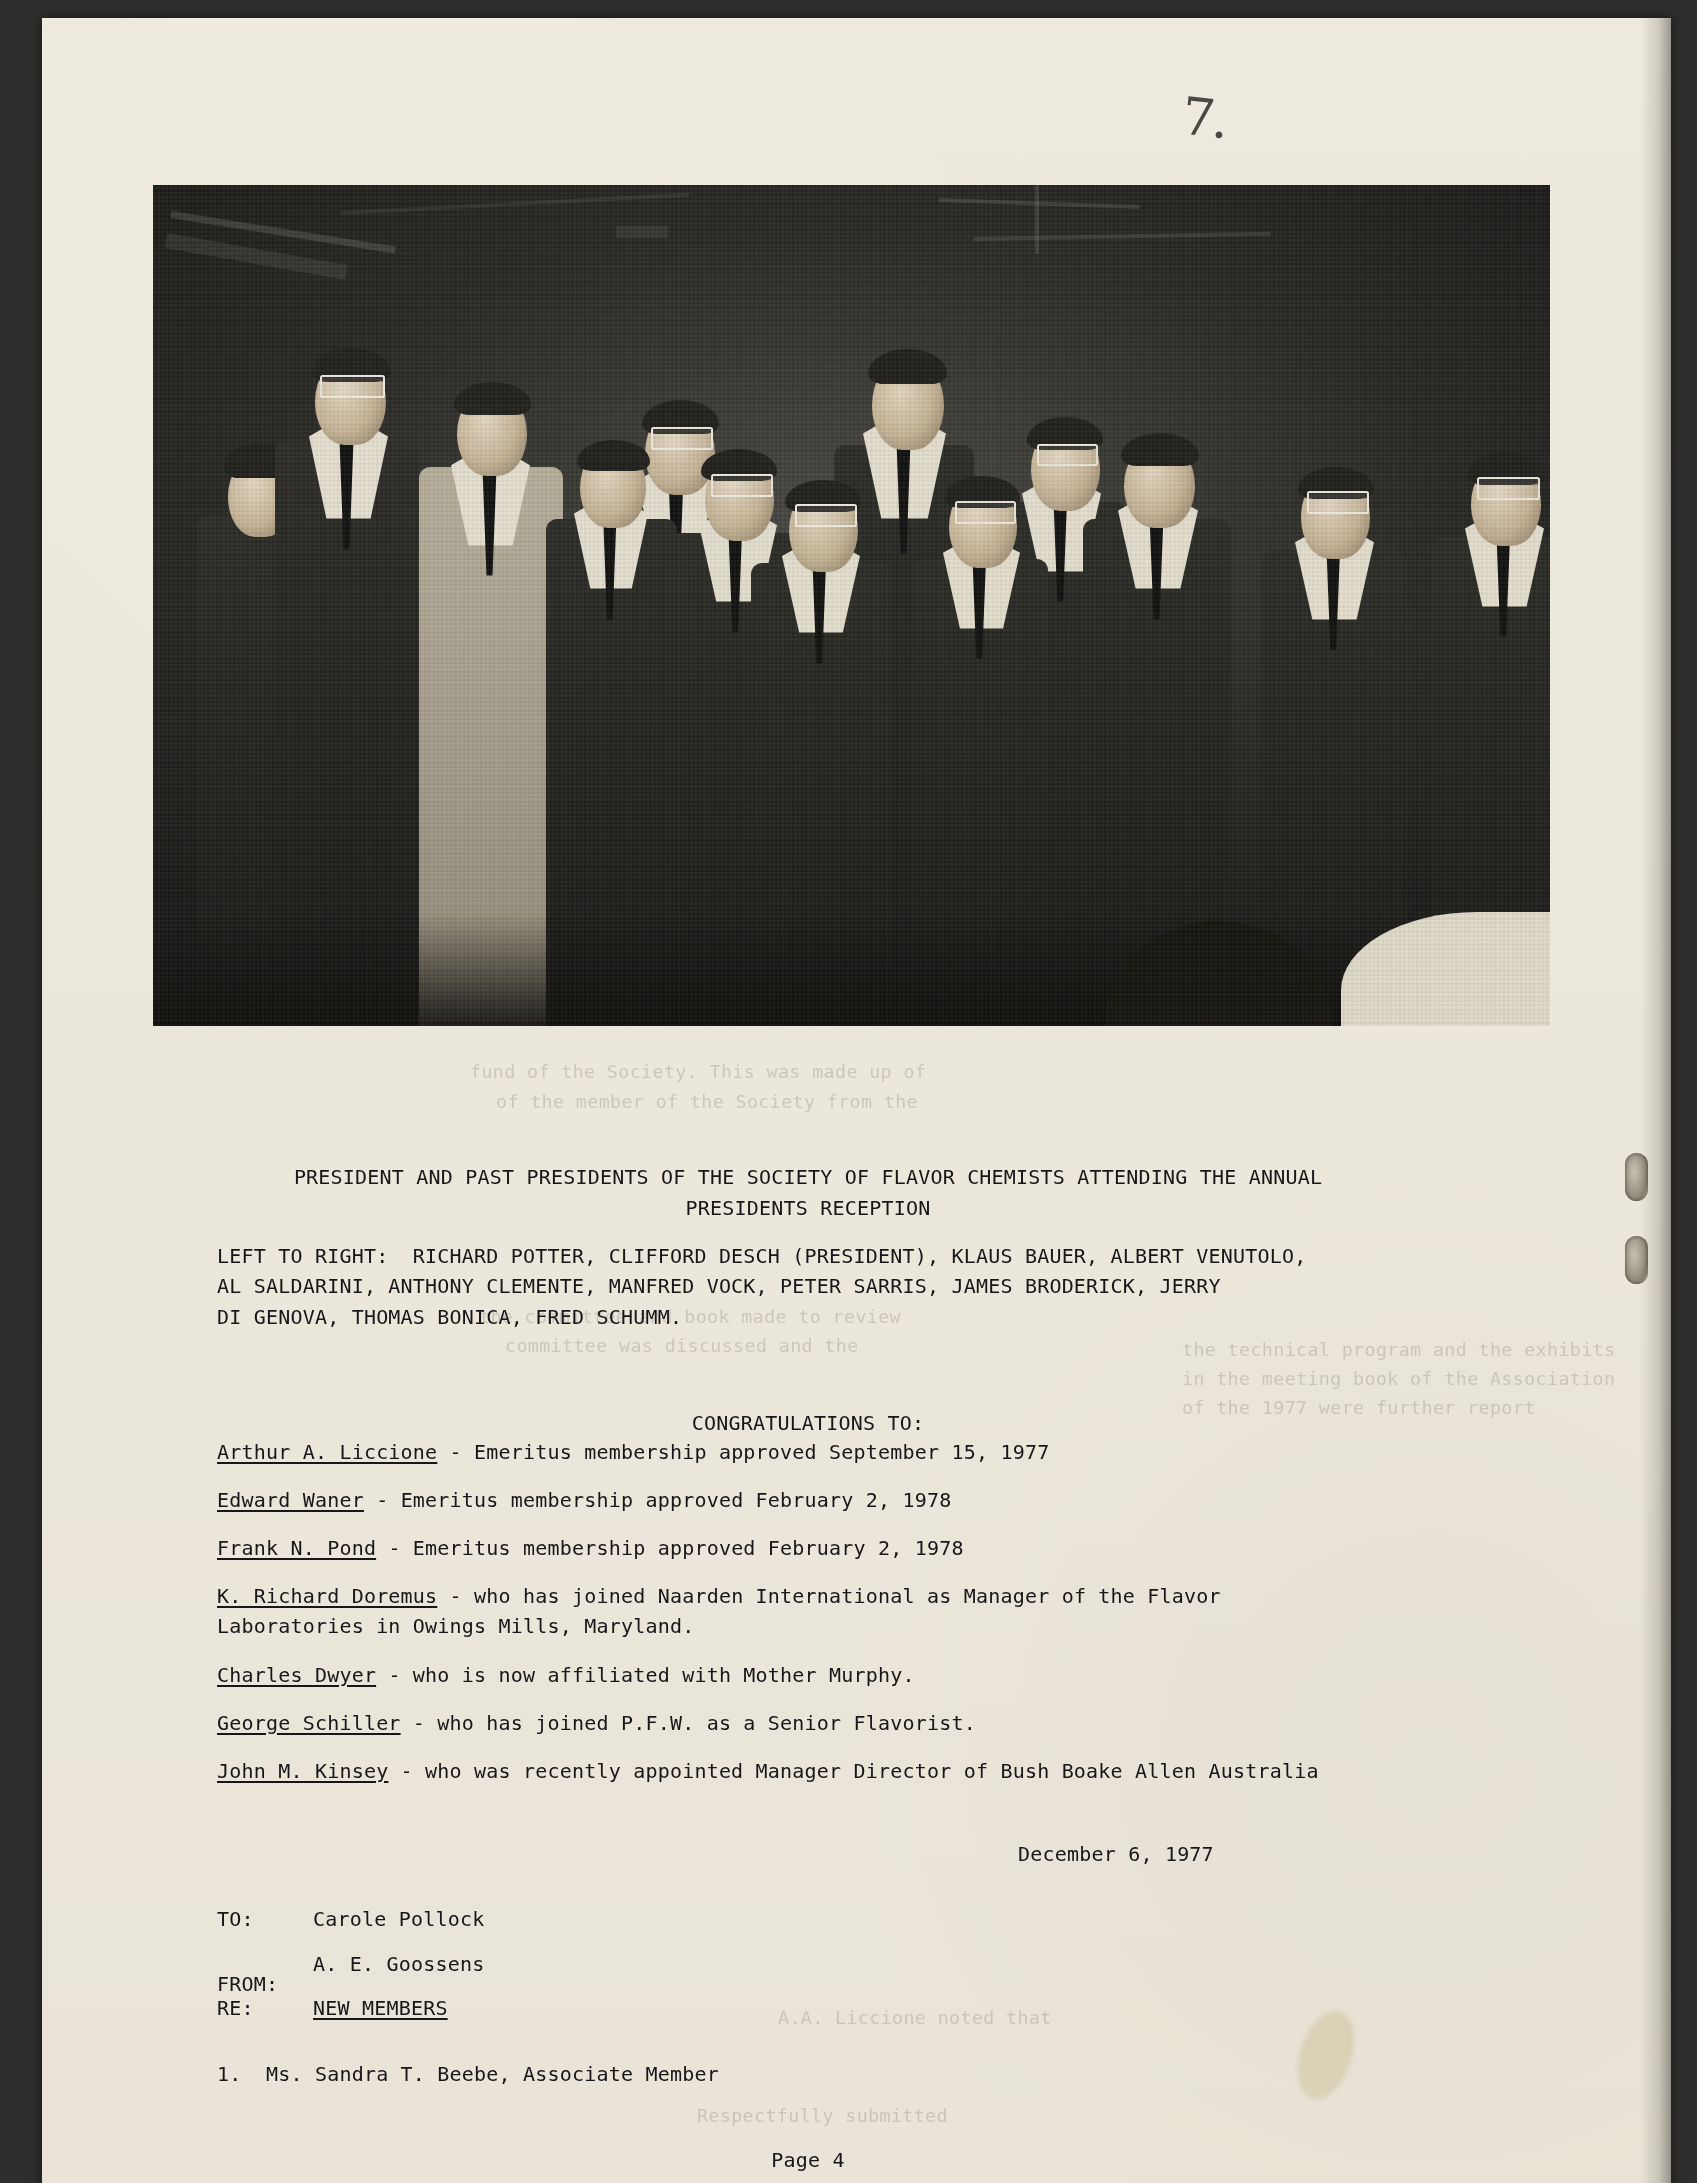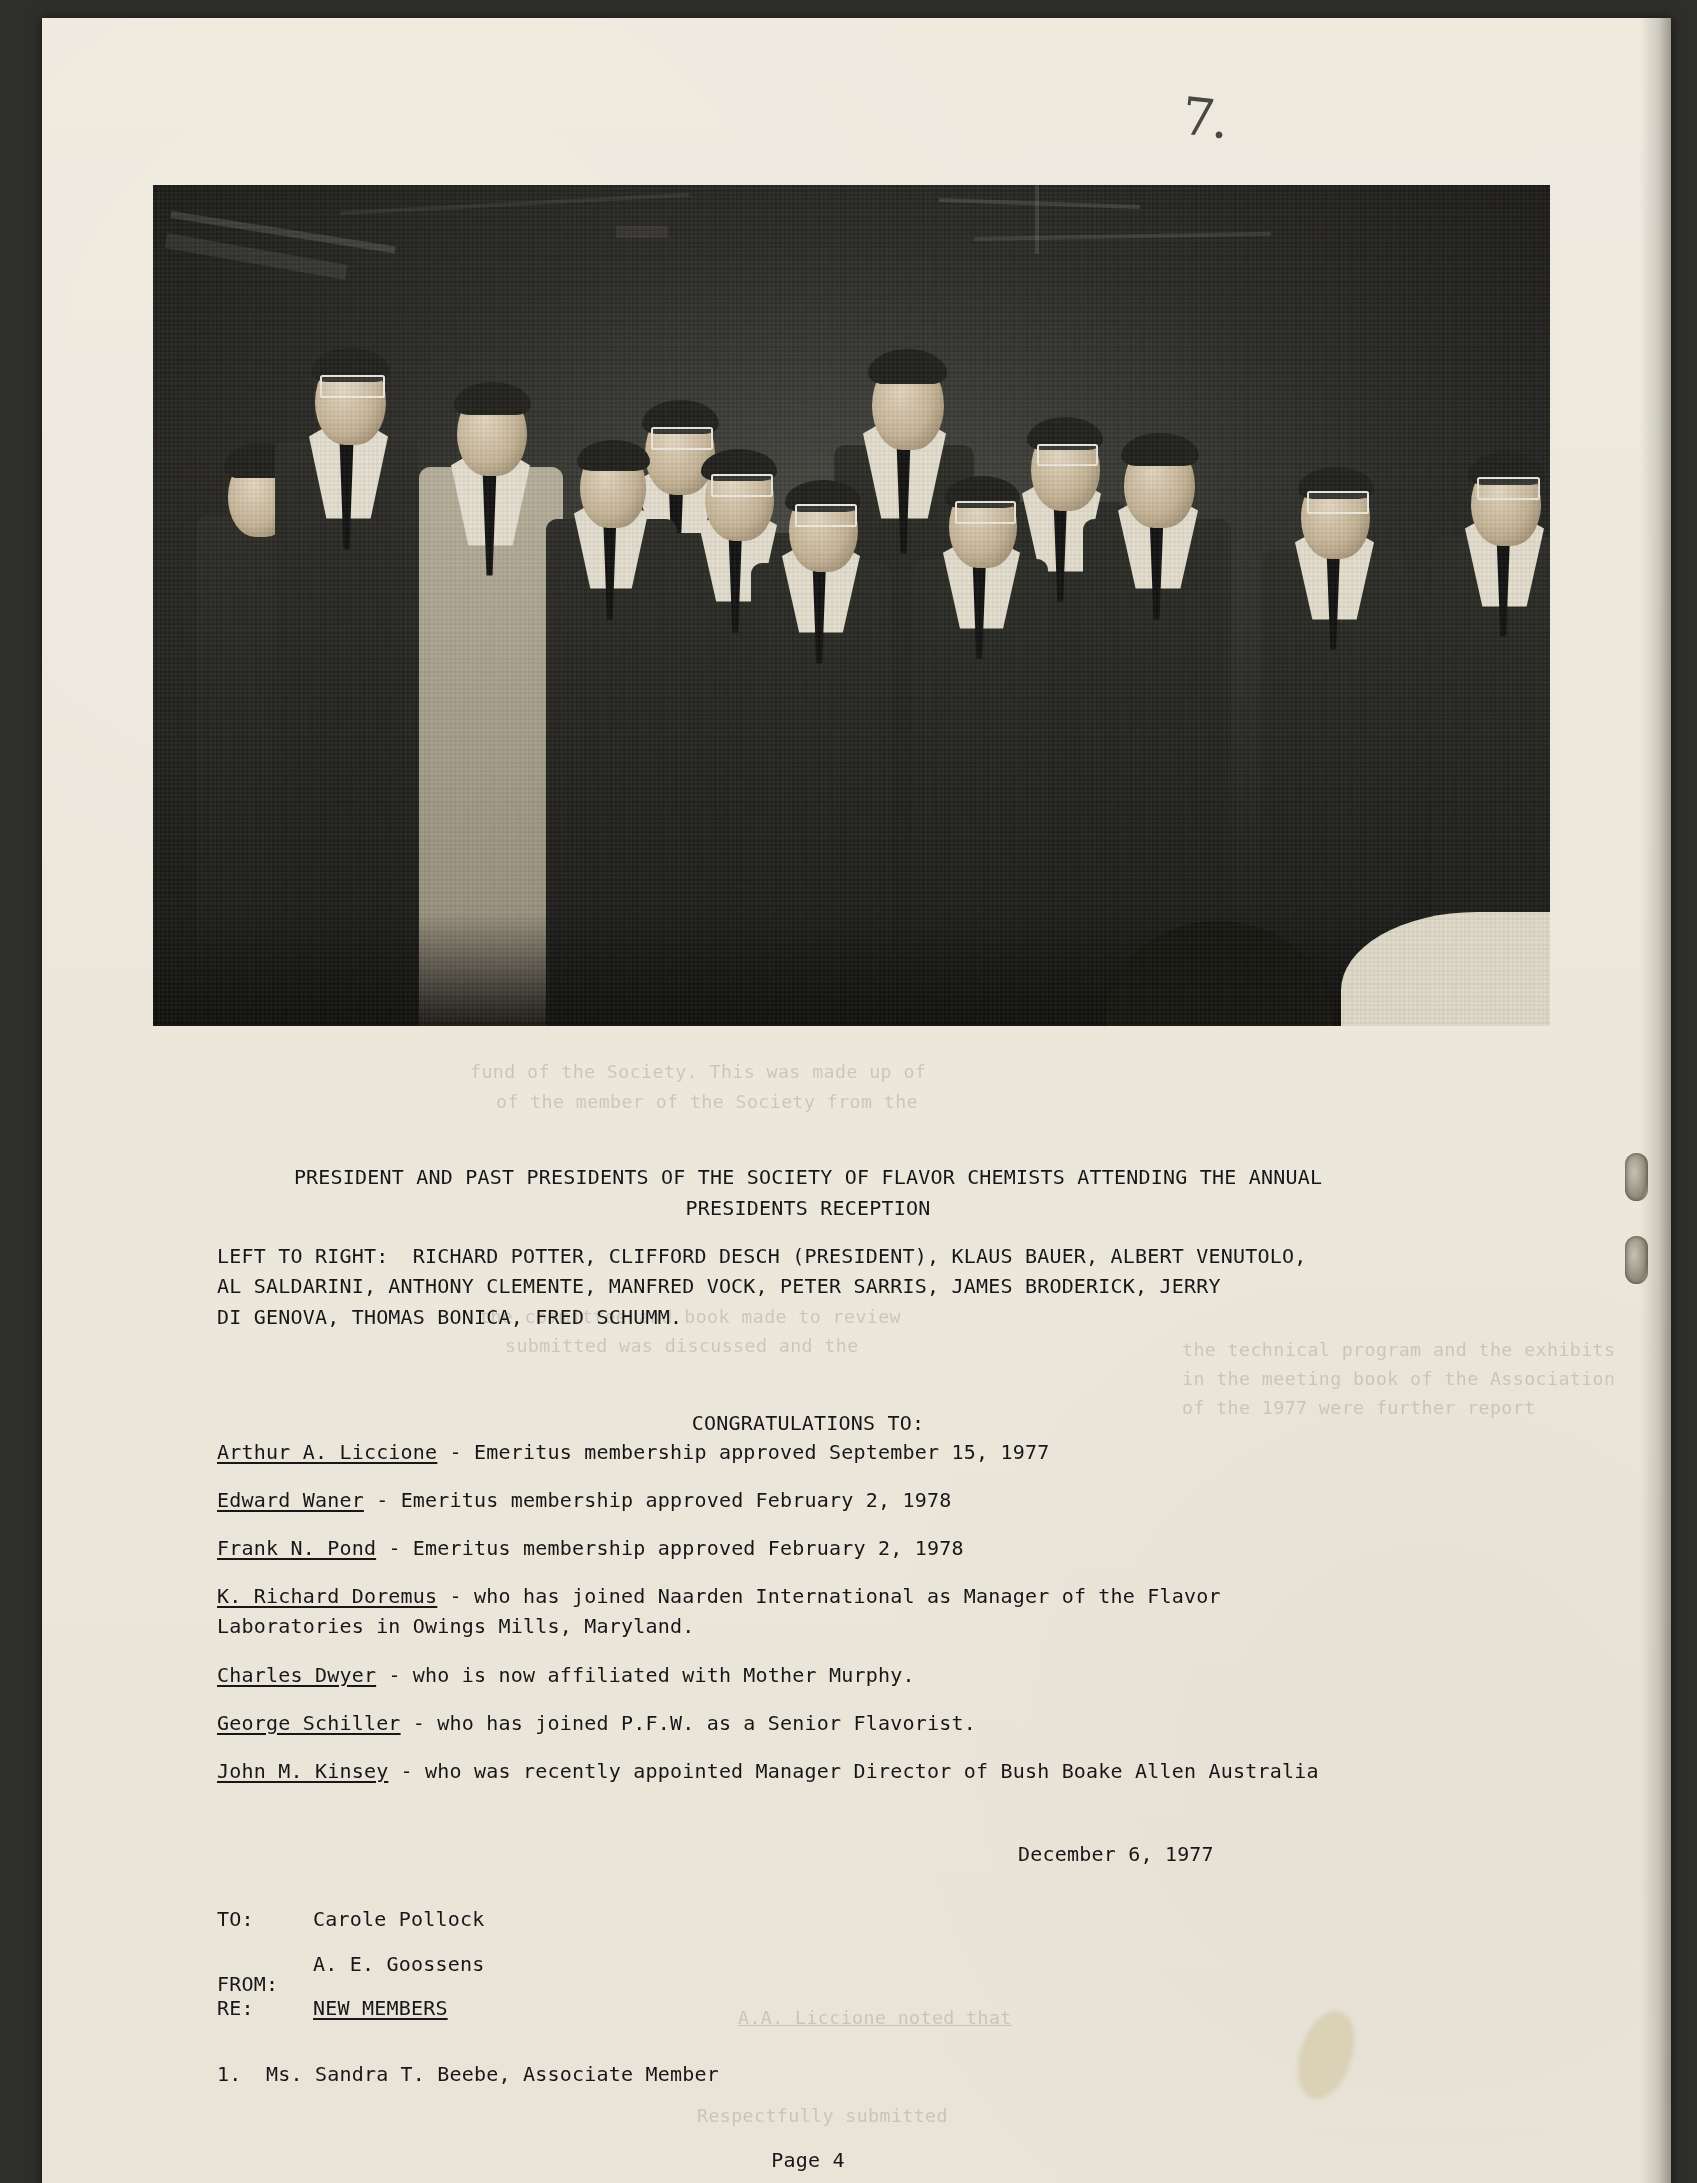--- a/index.html
+++ b/index.html
@@ -207,25 +207,25 @@
 </head>
 <body>
 
 <div id="page">
   <div class="sheet">
     <div class="content">
 
       <div class="ghost" style="left:428px; top:1039px;">fund of the Society. This was made up of</div>
       <div class="ghost" style="left:454px; top:1069px;">of the member of the Society from the</div>
       <div class="ghost" style="left:437px; top:1284px;">the committee and book made to review</div>
-      <div class="ghost" style="left:463px; top:1313px;">submitted was discussed and the</div>
+      <div class="ghost" style="left:463px; top:1313px;">committee was discussed and the</div>
       <div class="ghost" style="left:1140px; top:1317px;">the technical program and the exhibits</div>
       <div class="ghost" style="left:1140px; top:1346px;">in the meeting book of the Association</div>
       <div class="ghost" style="left:1140px; top:1375px;">of the 1977 were further report</div>
-      <div class="ghost" style="left:696px; top:1985px;text-decoration:underline;">A.A. Liccione noted that</div>
+      <div class="ghost" style="left:736px; top:1985px;">A.A. Liccione noted that</div>
       <div class="ghost" style="left:655px; top:2083px;">Respectfully submitted</div>
 
       <div class="smudge" style="left:1258px; top:1991px; width:52px; height:92px; transform:rotate(18deg);"></div>
 
       <div class="hand-mark">7.</div>
 
       <div class="hole" style="top:1135px;"></div>
       <div class="hole" style="top:1218px;"></div>
 
       <div class="photo-wrap">

